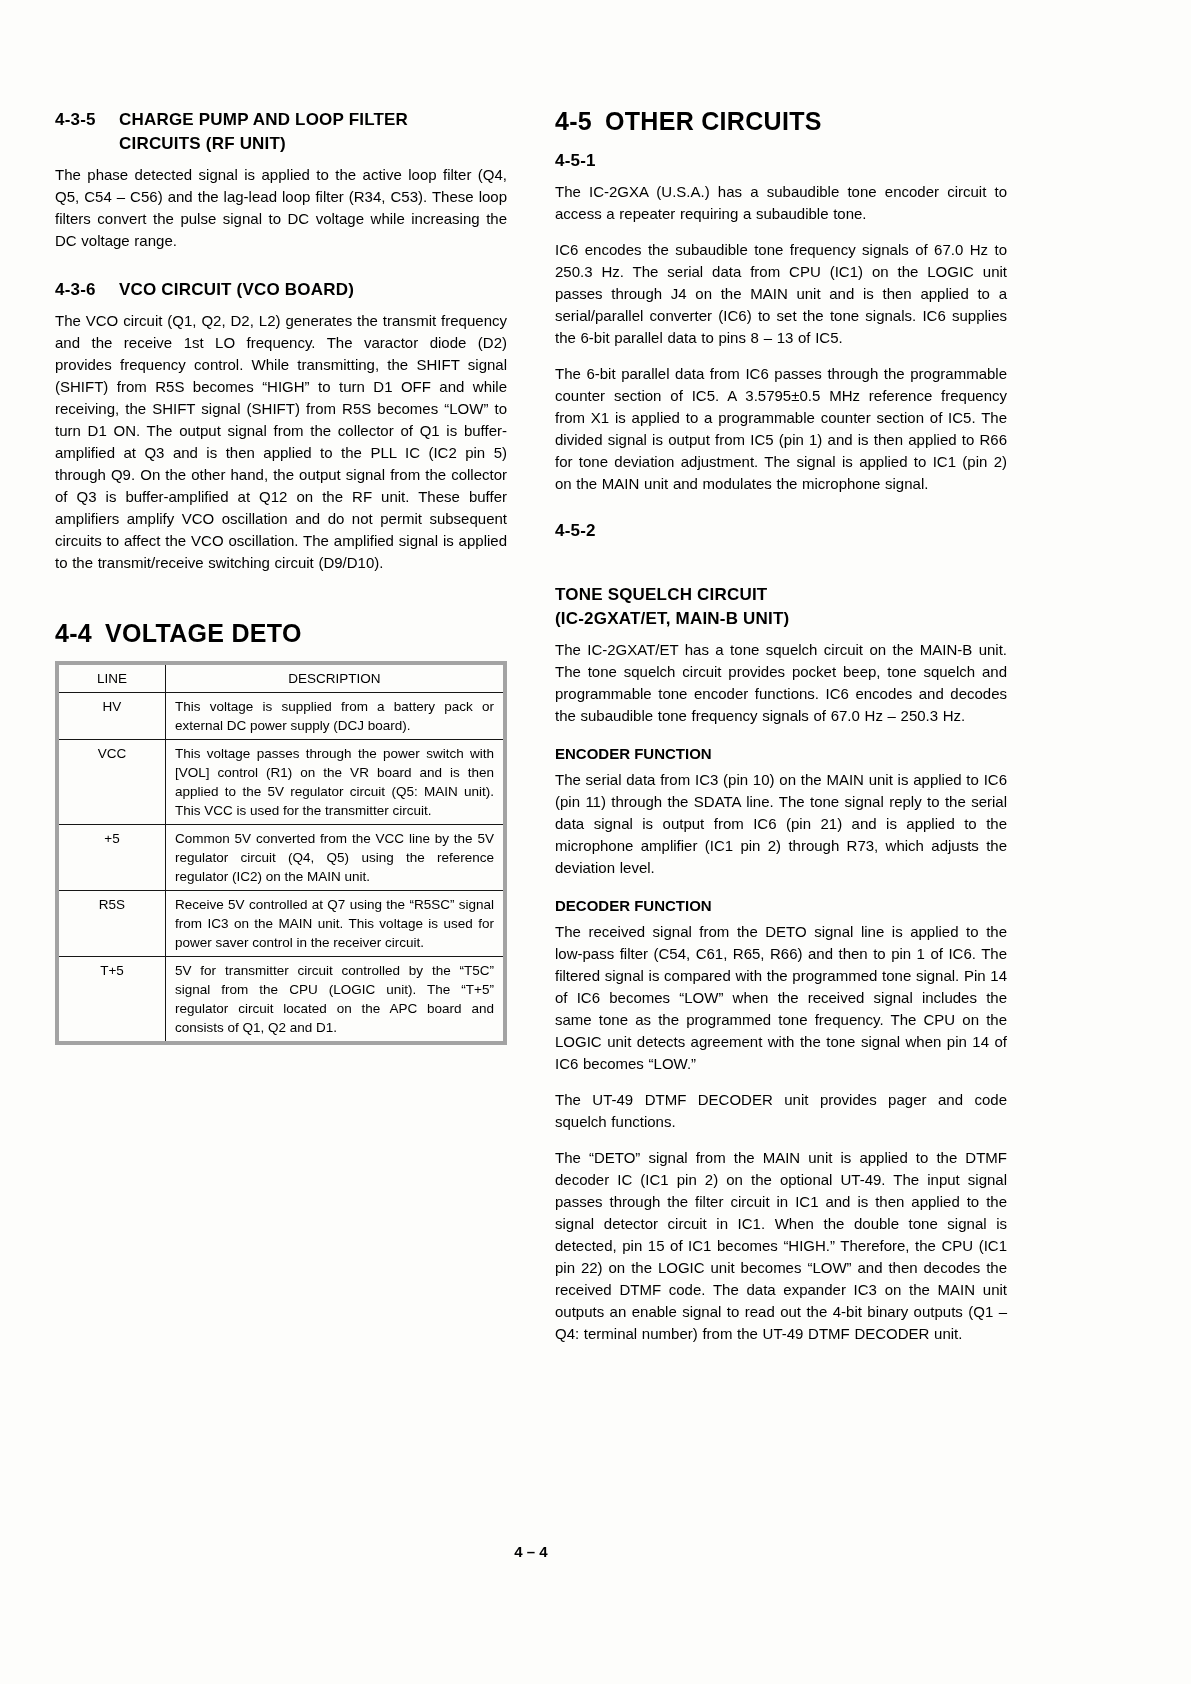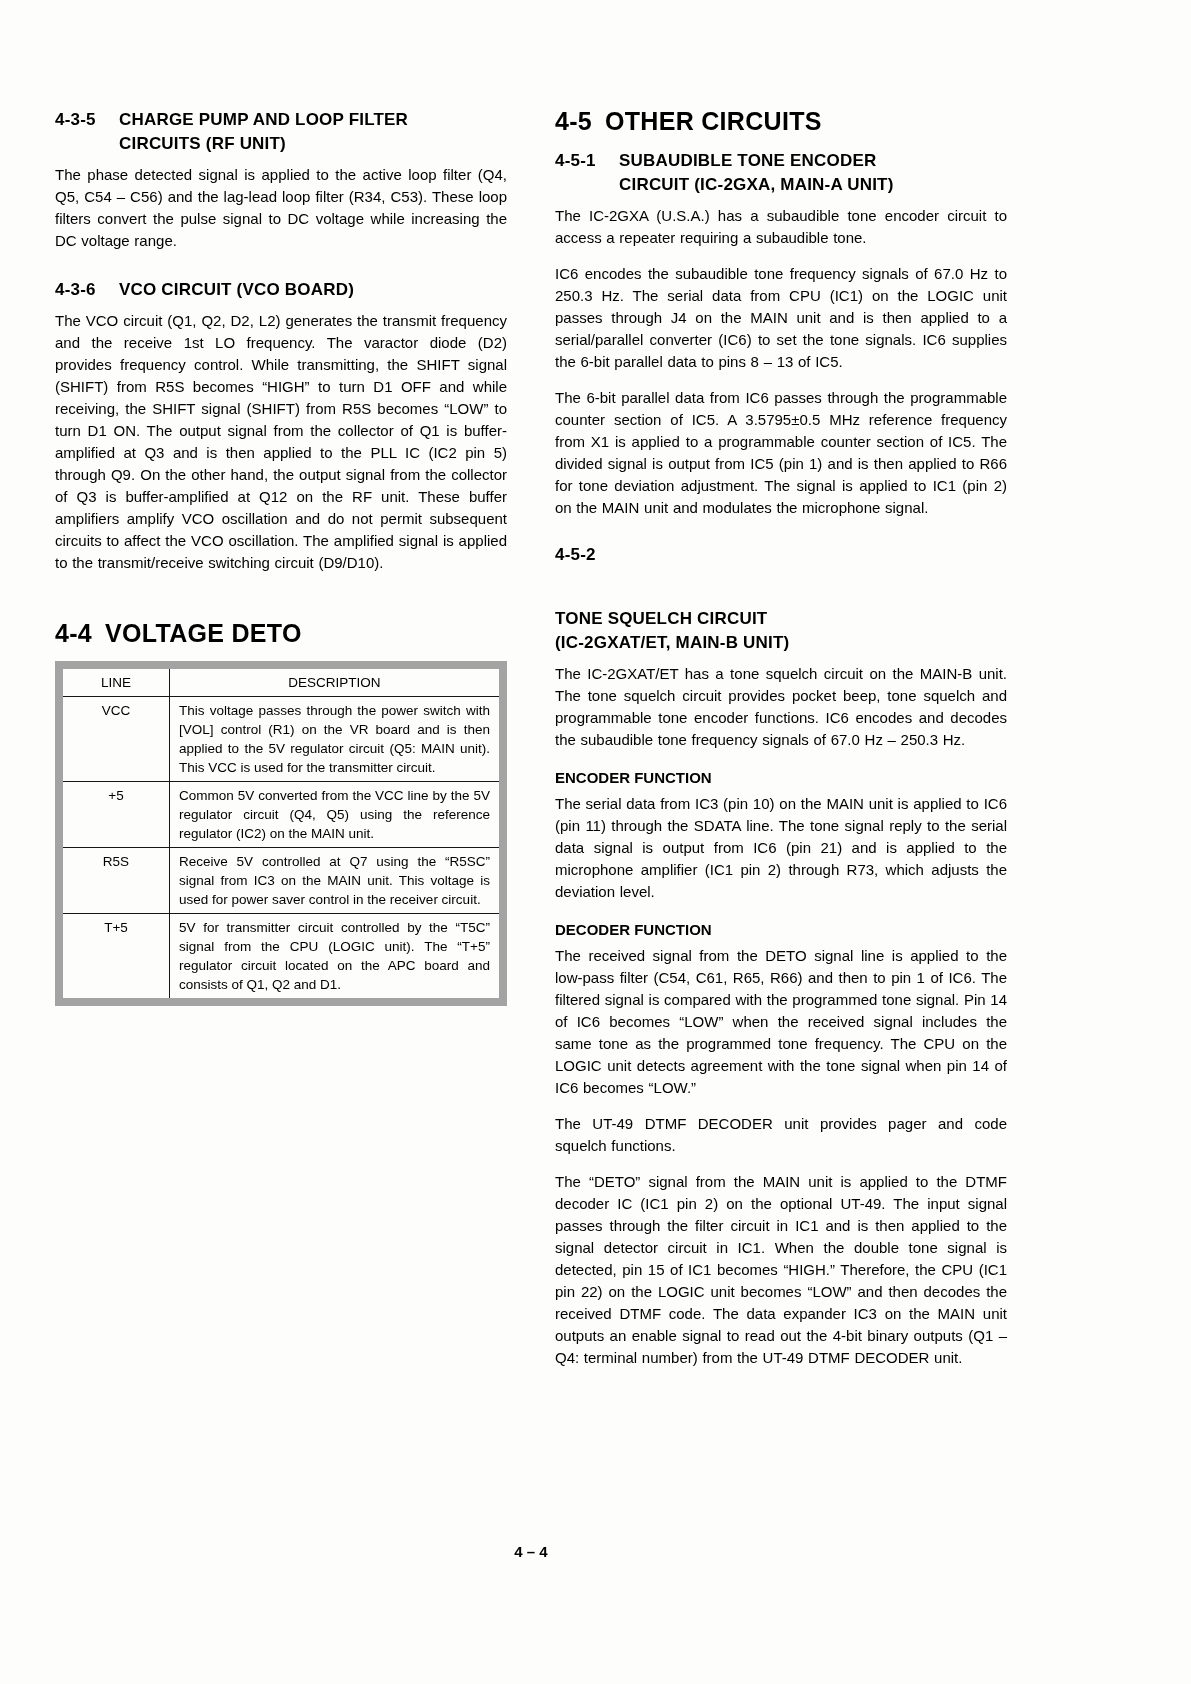--- a/index.html
+++ b/index.html
@@ -28,21 +28,21 @@
   .funchead { font-size: 15px; font-weight: bold; line-height: 22px; margin: 16px 0 0; }
   .funchead + p.body { margin-top: 4px; }
 
   .mt-first { margin-top: 14px; }
   .mt-sec  { margin-top: 26px; }
   .mt-sub  { margin-top: 24px; flex-direction: column; }
   .mt-big  { margin-top: 46px; }
 
   table.vtable {
     width: 452px; border-collapse: collapse; margin-top: 14px;
-    font-size: 13.5px; line-height: 19px; border: 8px solid #a3a3a3;
+    font-size: 13.5px; line-height: 19px; border: 4px solid #a3a3a3;
   }
   .vtable th, .vtable td { border: 1px solid #161616; vertical-align: top; padding: 4px 9px; }
   .vtable th { font-weight: normal; text-align: center; }
   .vtable td.line-cell { width: 88px; text-align: center; }
   .vtable td.desc-cell { text-align: justify; }
 
   .footer { position: absolute; top: 1543px; left: 55px; width: 952px; text-align: center; font-size: 15px; font-weight: bold; }
 </style>
 </head>
 <body>
@@ -72,20 +72,24 @@
 
       <table class="vtable">
         <thead>
           <tr>
             <th>LINE</th>
             <th>DESCRIPTION</th>
           </tr>
         </thead>
         <tbody>
           <tr>
+            <td class="line-cell">HV</td>
+            <td class="desc-cell">This voltage is supplied from a battery pack or external DC power supply (DCJ board).</td>
+          </tr>
+          <tr>
             <td class="line-cell">VCC</td>
             <td class="desc-cell">This voltage passes through the power switch with [VOL] control (R1) on the VR board and is then applied to the 5V regulator circuit (Q5: MAIN unit). This VCC is used for the transmitter circuit.</td>
           </tr>
           <tr>
             <td class="line-cell">+5</td>
             <td class="desc-cell">Common 5V converted from the VCC line by the 5V regulator circuit (Q4, Q5) using the reference regulator (IC2) on the MAIN unit.</td>
           </tr>
           <tr>
             <td class="line-cell">R5S</td>
             <td class="desc-cell">Receive 5V controlled at Q7 using the “R5SC” signal from IC3 on the MAIN unit. This voltage is used for power saver control in the receiver circuit.</td>
@@ -100,22 +104,20 @@
 
     <div class="col">
 
       <div class="bighead">
         <span class="num">4-5</span>
         <span class="ttl">OTHER CIRCUITS</span>
       </div>
 
       <div class="subhead mt-first">
         <span class="num">4-5-1</span>
-        <span class="ttl">SUBAUDIBLE TONE ENCODER
-CIRCUIT (IC-2GXA, MAIN-A UNIT)</span>
       </div>
       <p class="body">The IC-2GXA (U.S.A.) has a subaudible tone encoder circuit to access a repeater requiring a subaudible tone.</p>
       <p class="body">IC6 encodes the subaudible tone frequency signals of 67.0 Hz to 250.3 Hz. The serial data from CPU (IC1) on the LOGIC unit passes through J4 on the MAIN unit and is then applied to a serial/parallel converter (IC6) to set the tone signals. IC6 supplies the 6-bit parallel data to pins 8 – 13 of IC5.</p>
       <p class="body">The 6-bit parallel data from IC6 passes through the programmable counter section of IC5. A 3.5795±0.5 MHz reference frequency from X1 is applied to a programmable counter section of IC5. The divided signal is output from IC5 (pin 1) and is then applied to R66 for tone deviation adjustment. The signal is applied to IC1 (pin 2) on the MAIN unit and modulates the microphone signal.</p>
 
       <div class="subhead mt-sub">
         <span class="num">4-5-2</span>
         <span class="ttl">TONE SQUELCH CIRCUIT
 (IC-2GXAT/ET, MAIN-B UNIT)</span>
       </div>

